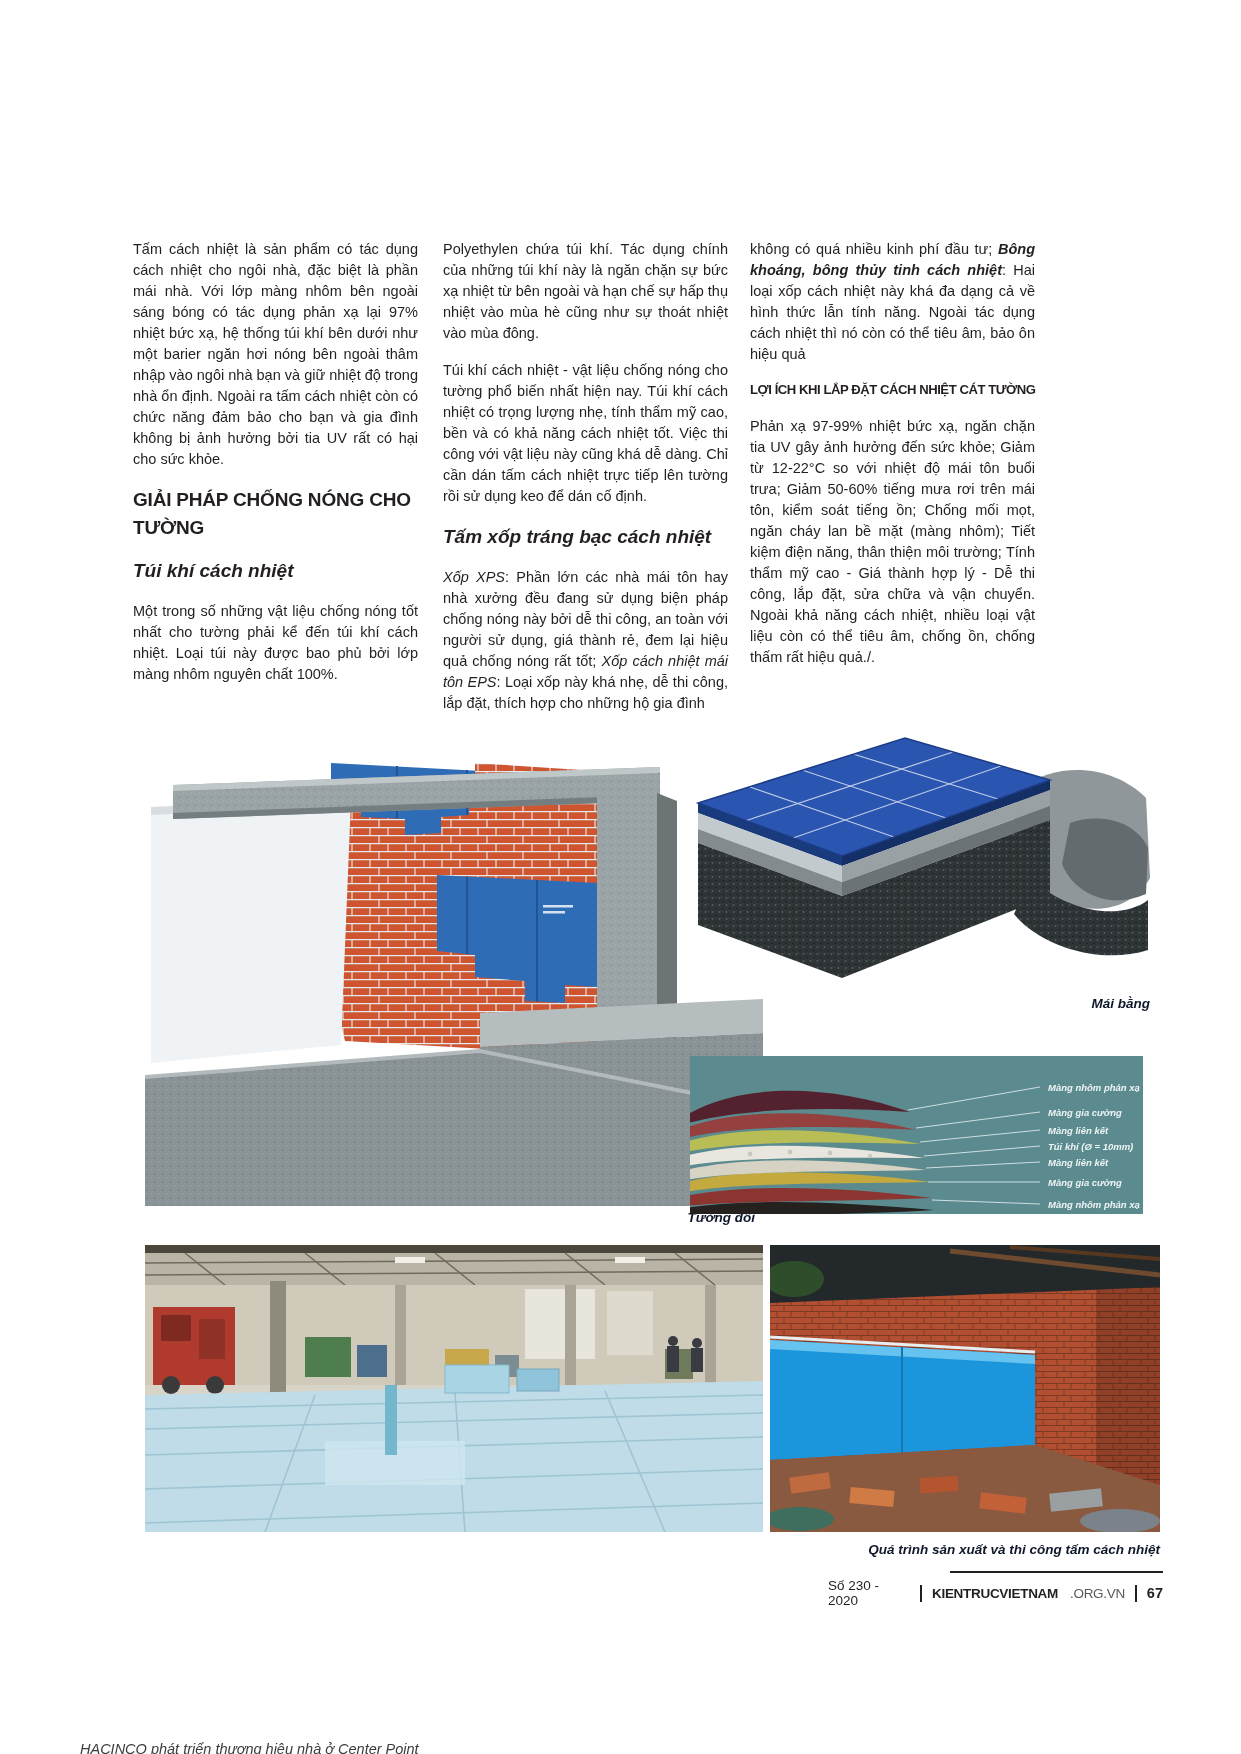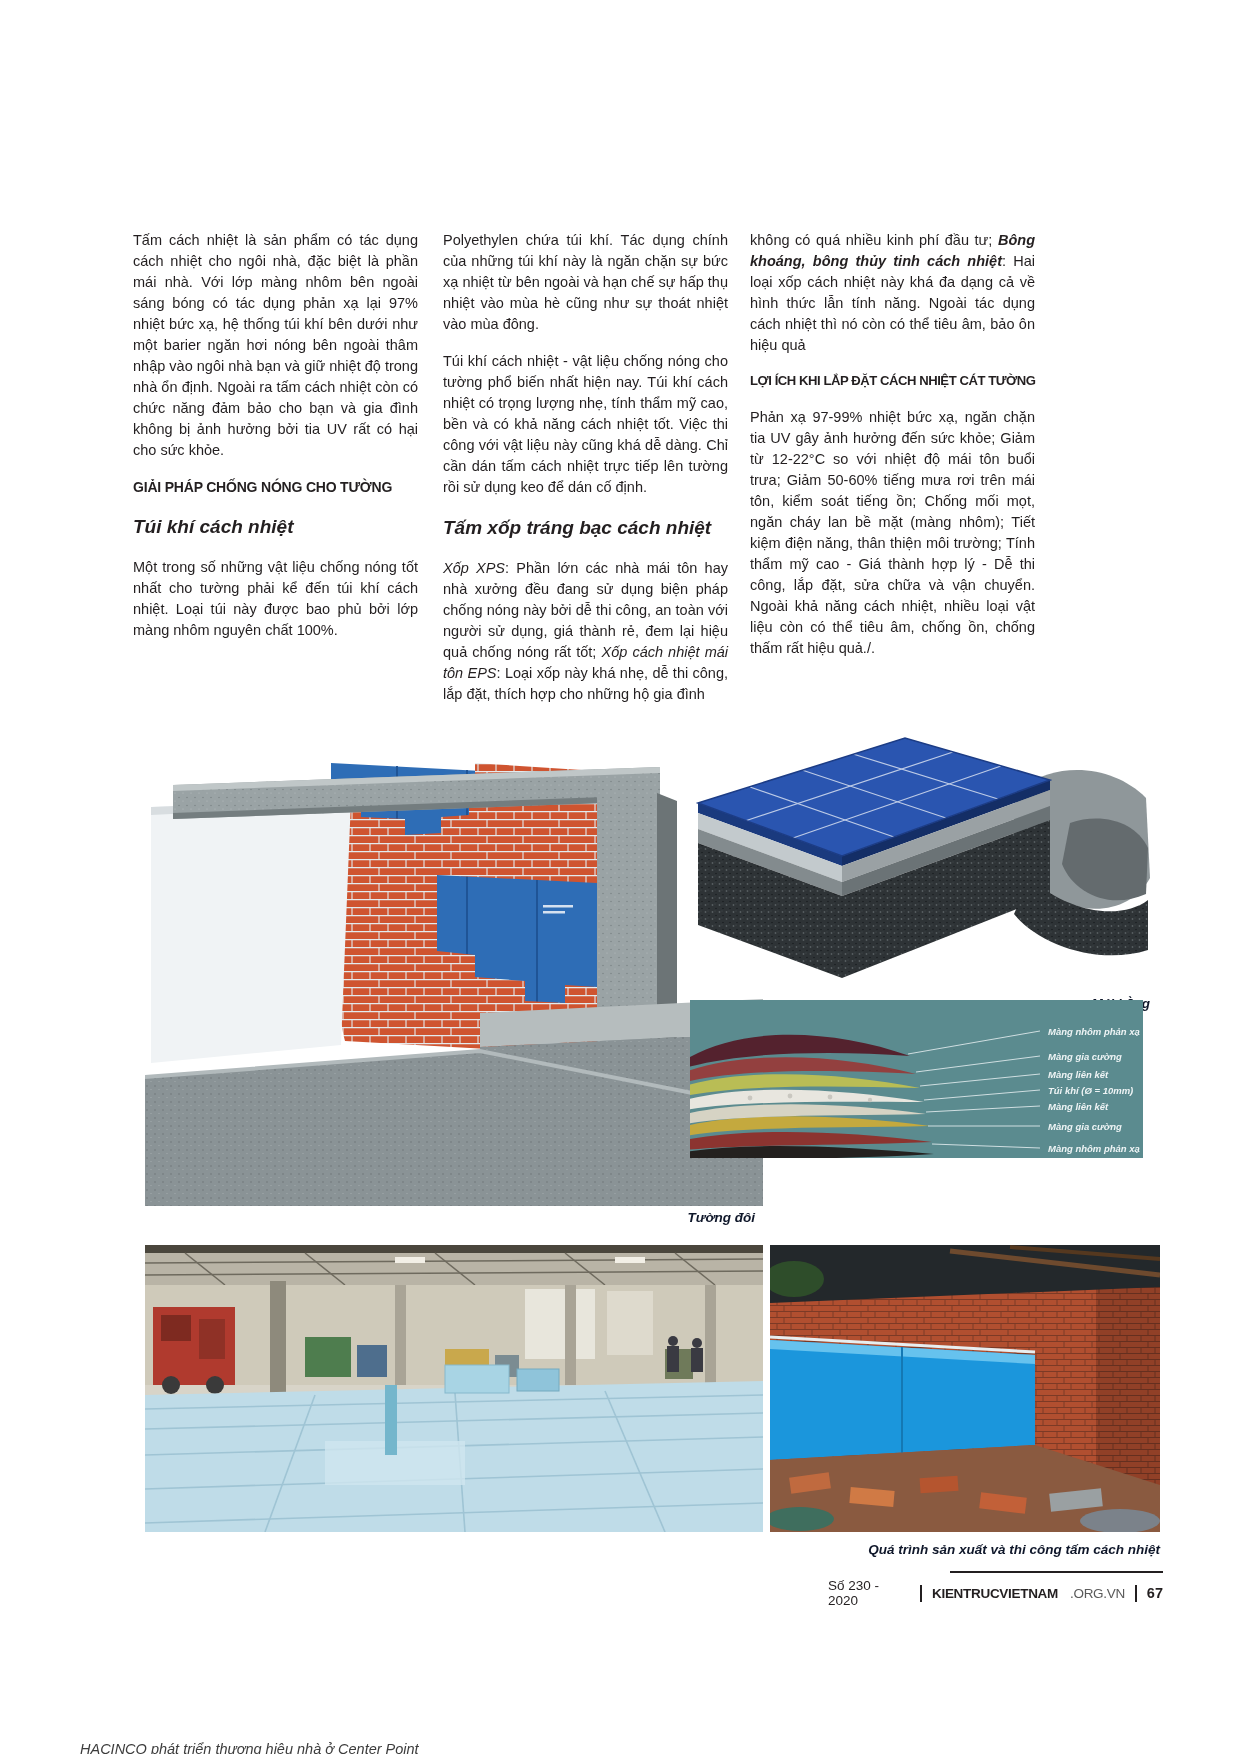--- a/index.html
+++ b/index.html
@@ -1,24 +1,24 @@
 <!DOCTYPE html>
 <html><head>
 <meta charset="utf-8">
 <style>
   html,body{margin:0;padding:0;background:#ffffff;}
   .page{
     position:relative;width:1241px;height:1754px;background:#ffffff;
     font-family:"Liberation Sans",sans-serif;color:#231f20;overflow:hidden;
   }
-  .col{position:absolute;top:230px;width:285px;text-align:justify;
+  .col{position:absolute;top:239px;width:285px;text-align:justify;
        font-size:14.5px;line-height:1.45;}
   #col1{left:133px;} #col2{left:443px;} #col3{left:750px;}
   .col p{margin:0 0 16px 0;}
-  .sec-heading{font-weight:bold;font-size:14px;letter-spacing:-0.2px;
+  .sec-heading{font-weight:bold;font-size:19px;letter-spacing:-0.2px;
        margin:4px 0 16px 0;text-align:left;}
   .sec-heading.tight{white-space:nowrap;font-size:13.1px;letter-spacing:-0.45px;}
   .sub-heading{font-weight:bold;font-style:italic;font-size:19px;
        margin:2px 0 16px 0;text-align:left;}
   .it{font-style:italic;}
   .bi{font-weight:bold;font-style:italic;}
   .fig{position:absolute;}
   .fig svg{display:block;}
   .caption{position:absolute;font-style:italic;font-weight:bold;
        font-size:13.5px;text-align:right;color:#0f172a;}
@@ -156,21 +156,21 @@
 
       <polygon points="335,258 618,244 618,278 335,292" fill="#b6bdbe"></polygon>
       <polygon points="335,292 618,278 618,352 335,366" fill="url(#speckF)"></polygon>
 
       <polygon points="0,322 335,296 618,352 618,451 0,451" fill="url(#speckF)"></polygon>
       <polyline points="0,322 335,296 618,352" fill="none" stroke="#b2babc" stroke-width="4"></polyline>
     </svg>
   </div>
   <div class="caption" id="cap-wall">Tường đôi</div>
 
-  <div class="fig" style="left:690px;top:1000px;width:453px;height:158px;">
+  <div class="fig" style="left:690px;top:1056px;width:453px;height:158px;">
     <svg width="453" height="158" viewBox="0 0 453 158" xmlns="http://www.w3.org/2000/svg">
       <rect width="453" height="158" fill="#5b8b8f"></rect>
 
       <g>
         <path d="M-5,152 C60,142 150,146 244,154 C150,160 60,158 -5,162 Z" fill="#24211f"></path>
         <path d="M-5,140 C55,128 150,130 242,142 C150,146 55,144 -5,150 Z" fill="#8c3430"></path>
         <path d="M-5,126 C55,112 150,114 240,126 C150,128 55,126 -5,136 Z" fill="#c4a93e"></path>
         <path d="M-5,114 C55,100 150,102 236,114 C150,116 55,114 -5,124 Z" fill="#d6d3c4"></path>
         <path d="M-5,100 C55,84 150,88 234,102 C150,102 55,100 -5,110 Z" fill="#e8e6df"></path>
         <circle cx="60" cy="98" r="2.4" fill="#c9c7c0"></circle>

